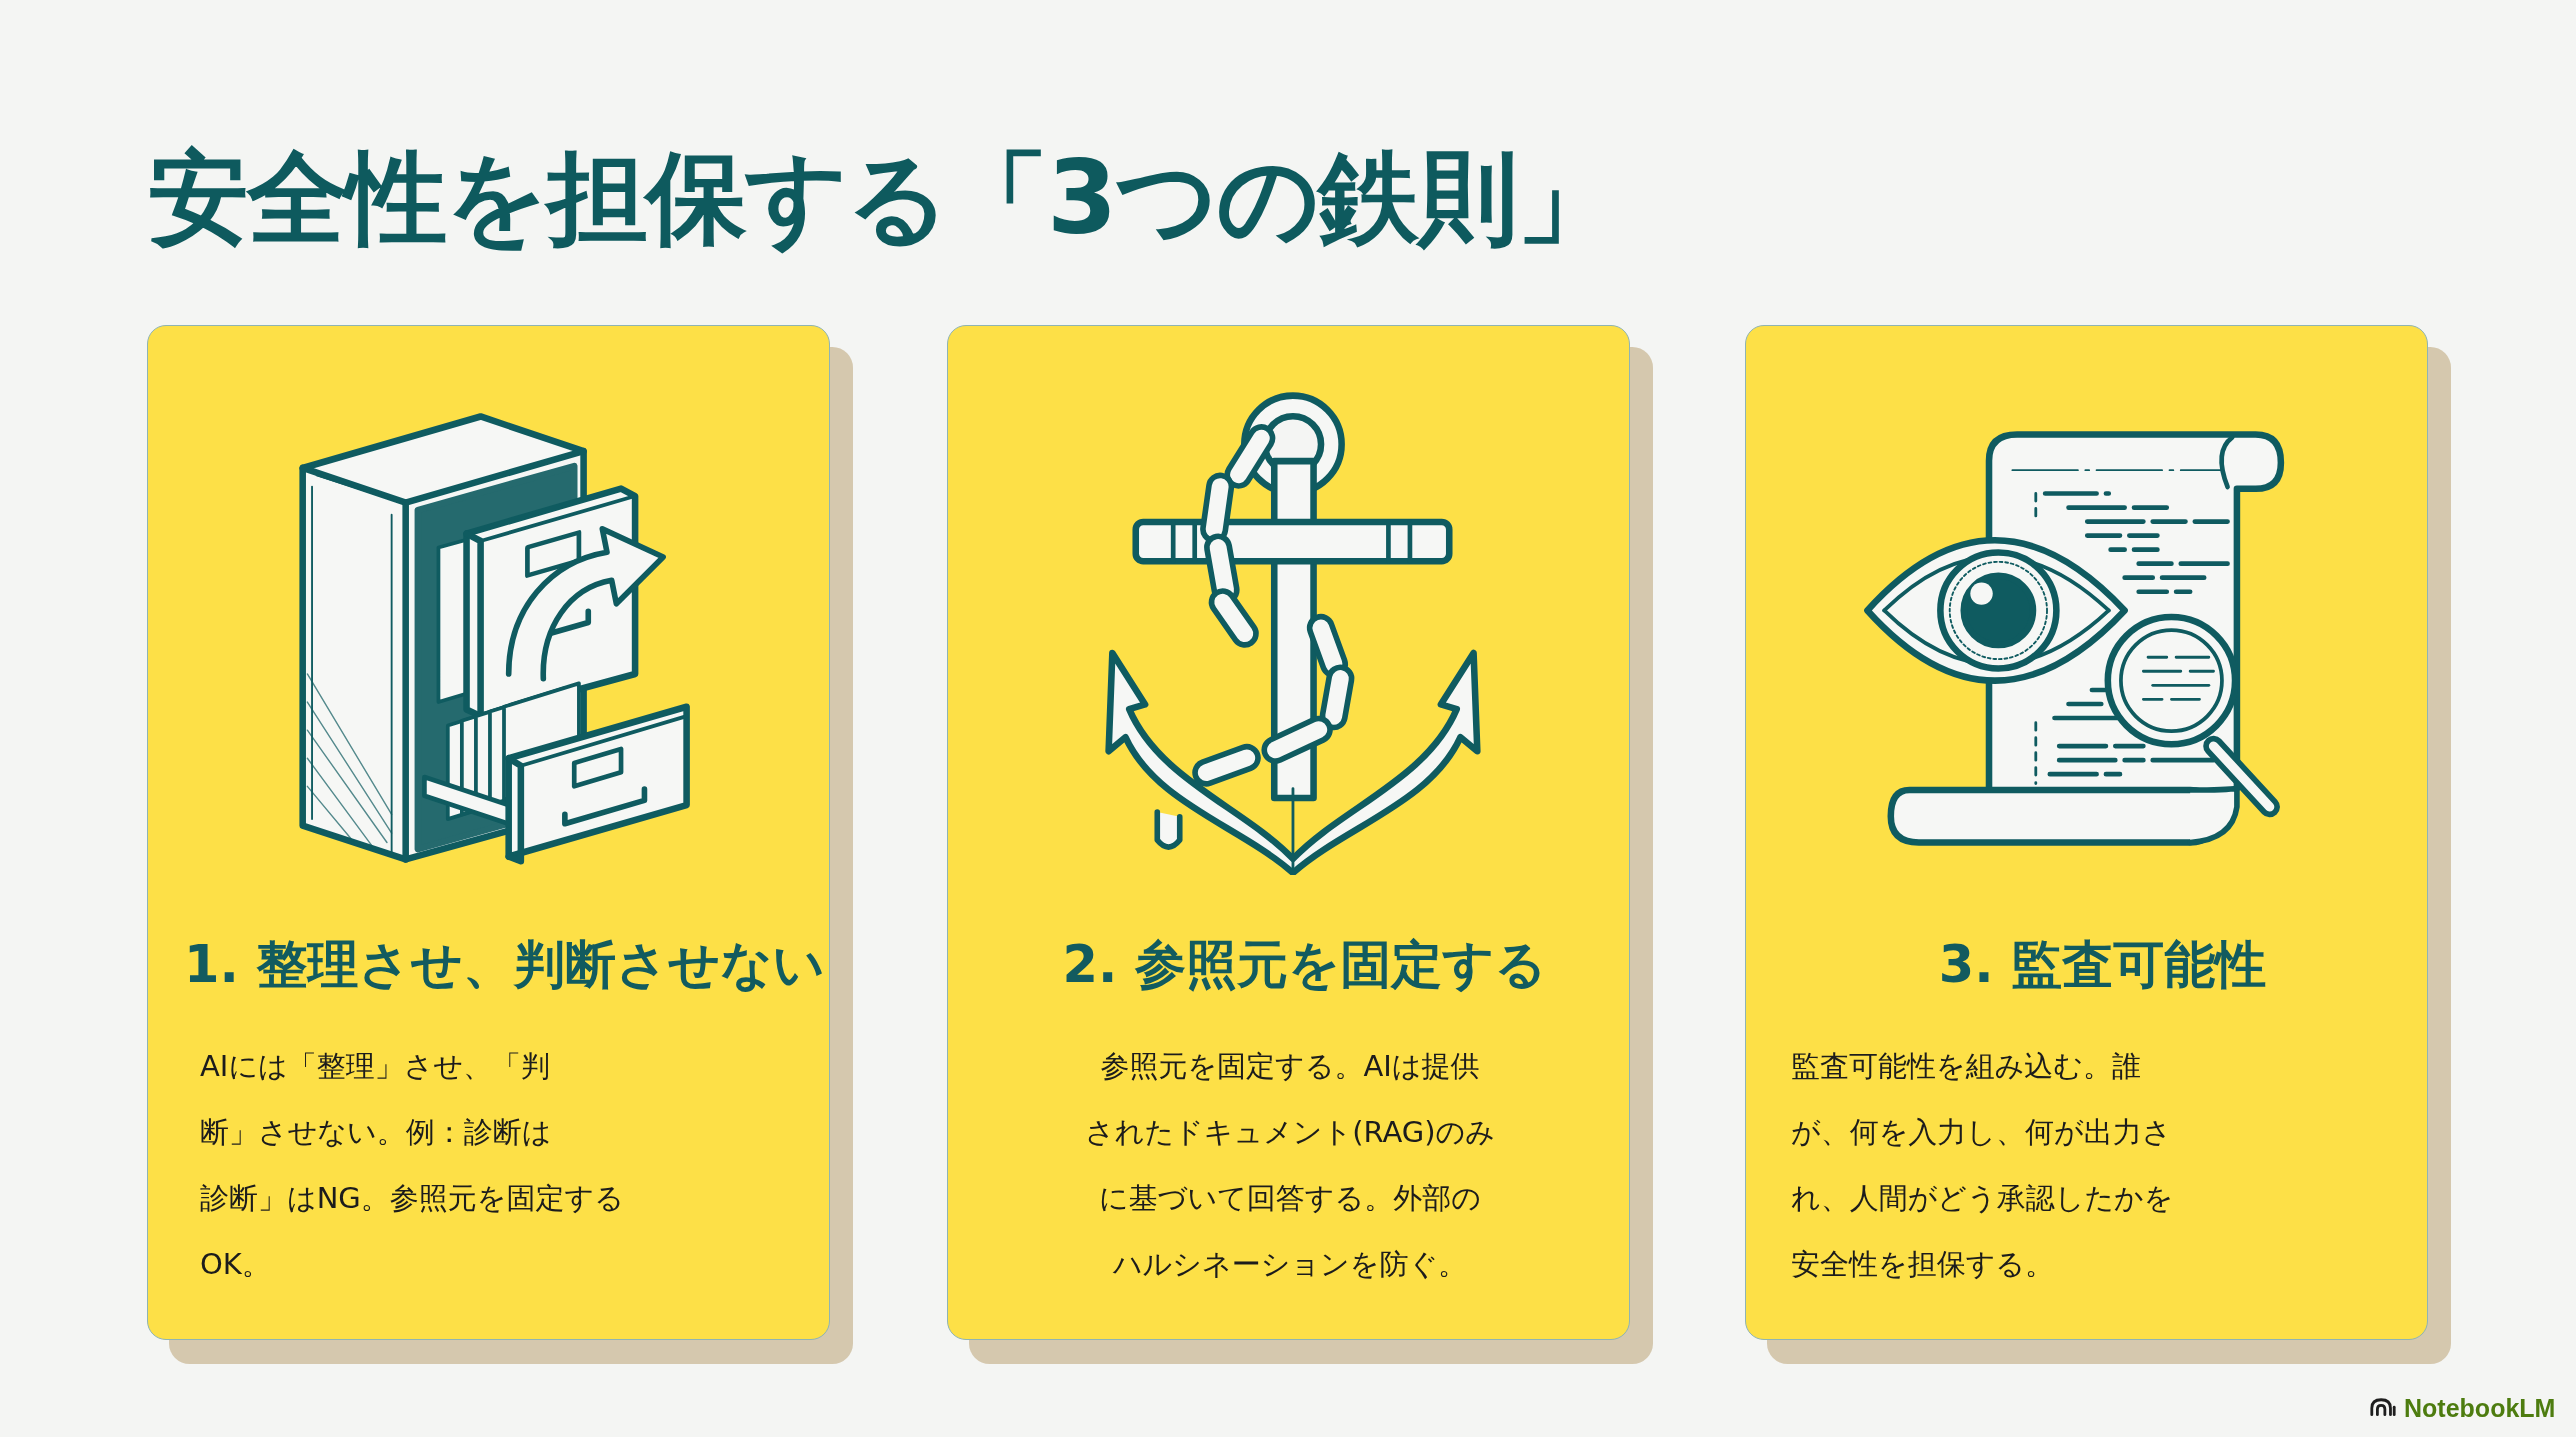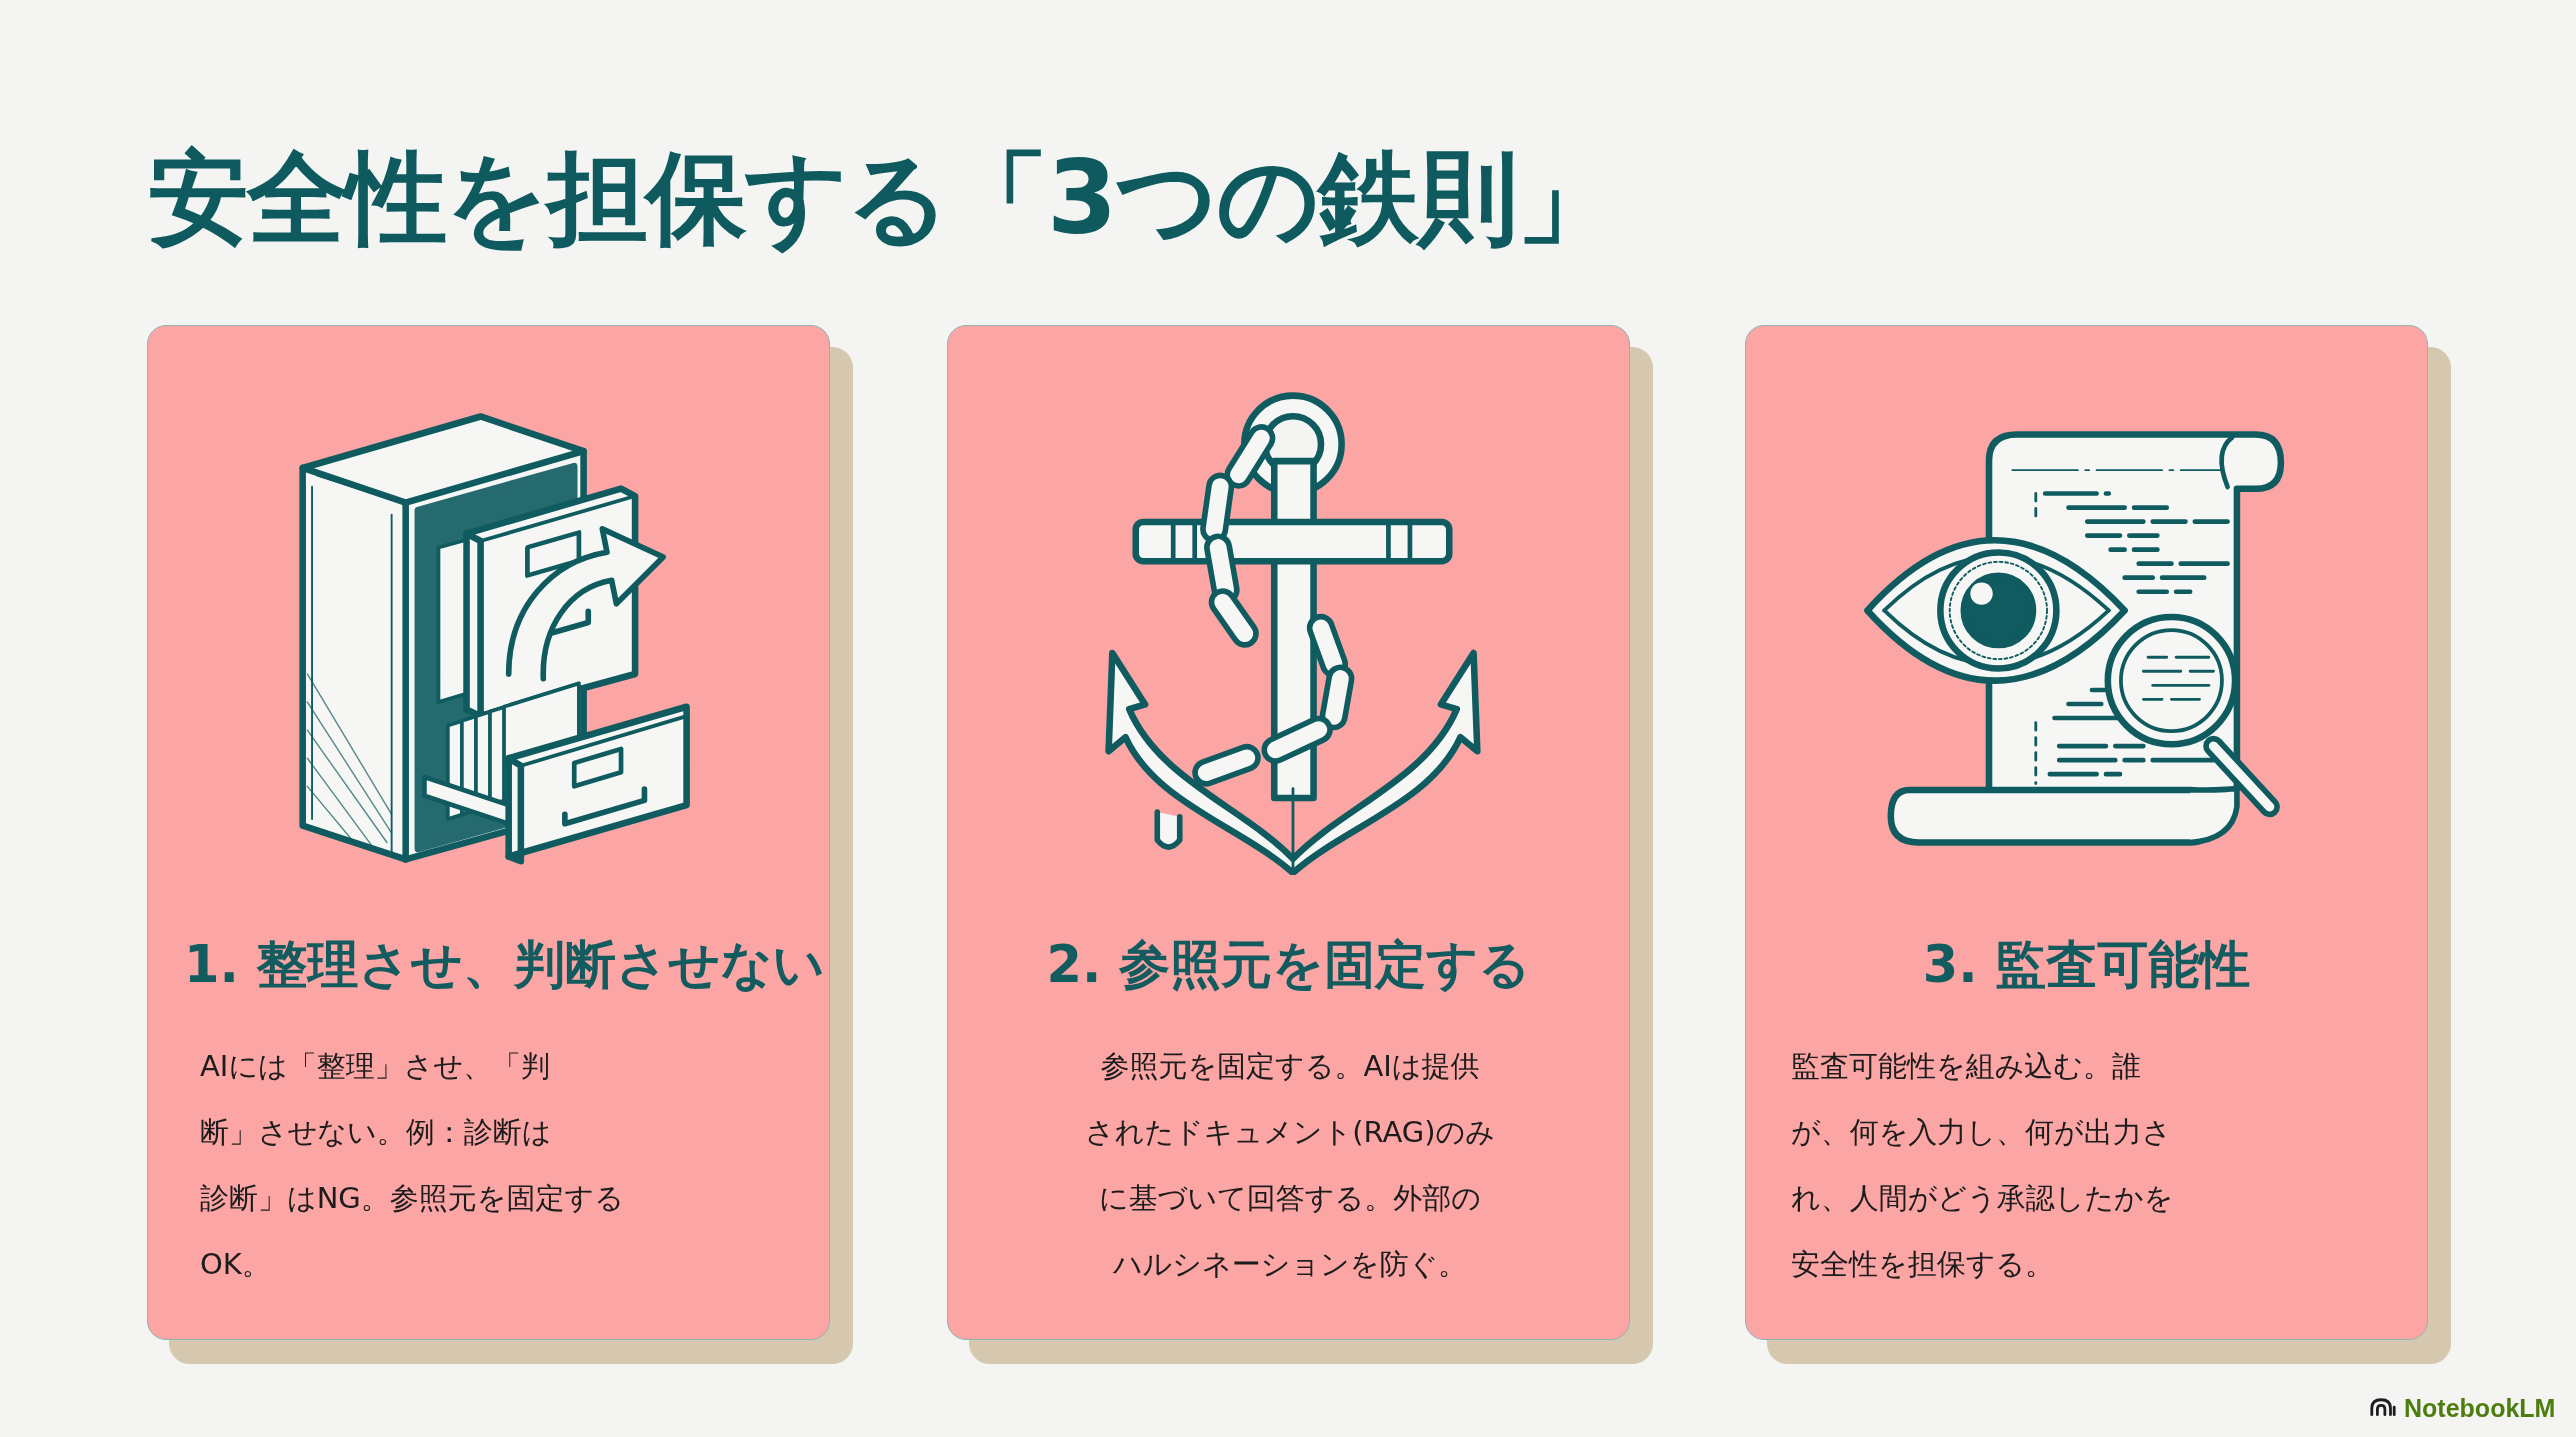--- a/index.html
+++ b/index.html
@@ -13,27 +13,27 @@
     font-size:101px; font-weight:bold; color:#0e5a5e;
     letter-spacing:-1.9px; white-space:nowrap; line-height:1.2;
   }
   .card-wrap { position:absolute; top:325px; width:684px; height:1017px; }
   .card-shadow {
     position:absolute; left:21.5px; top:21.5px; width:684px; height:1017px;
     background:#d5c8ae; border-radius:20.6px;
   }
   .card {
     position:absolute; left:0; top:0; width:681px; height:1013px;
-    background:#fca5a5; border:1.9px solid #8fb4b3; border-radius:19px;
+    background:#fde047; border:1.9px solid #8fb4b3; border-radius:19px;
     box-sizing:content-box;
   }
   .icon { position:absolute; }
   .icon svg { width:100%; height:100%; display:block; }
   .card-heading {
-    position:absolute; left:0; width:100%; top:608px;
+    position:absolute; left:16px; width:100%; top:608px;
     font-size:51px; font-weight:bold; color:#125b5f;
     white-space:nowrap; line-height:1.2;
   }
   .card-heading.center { text-align:center; }
   .card-heading.left { left:36px; width:auto; }
   .card-body {
     position:absolute; top:707px; left:52px; width:580px;
     font-size:29px; color:#1c1c1c; line-height:66px;
   }
   .card-body span { display:block; white-space:nowrap; }

